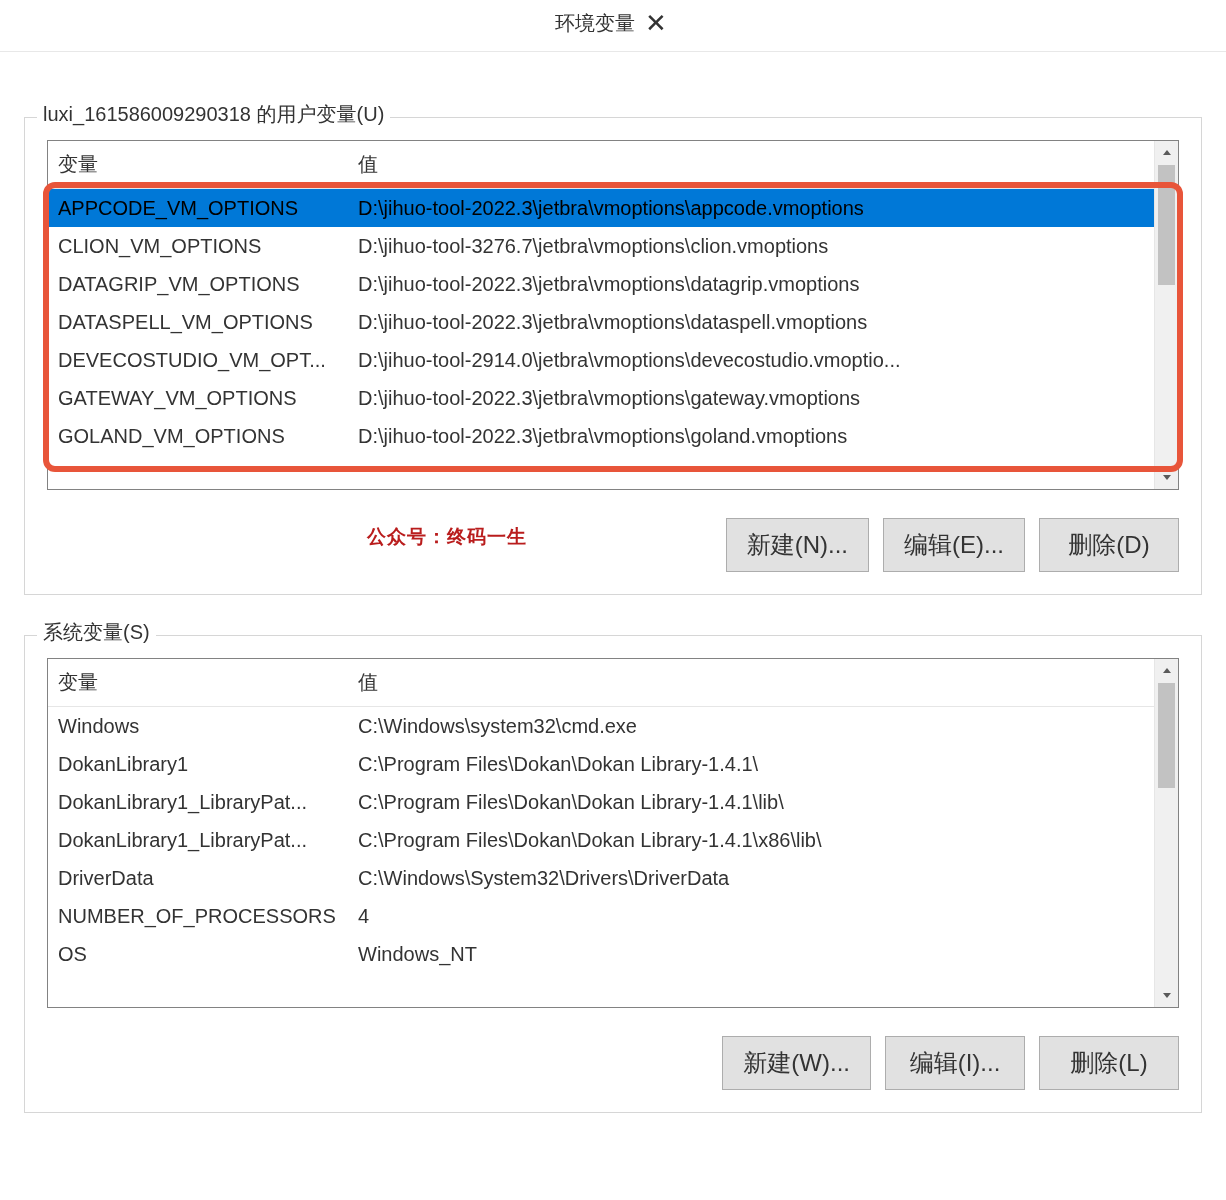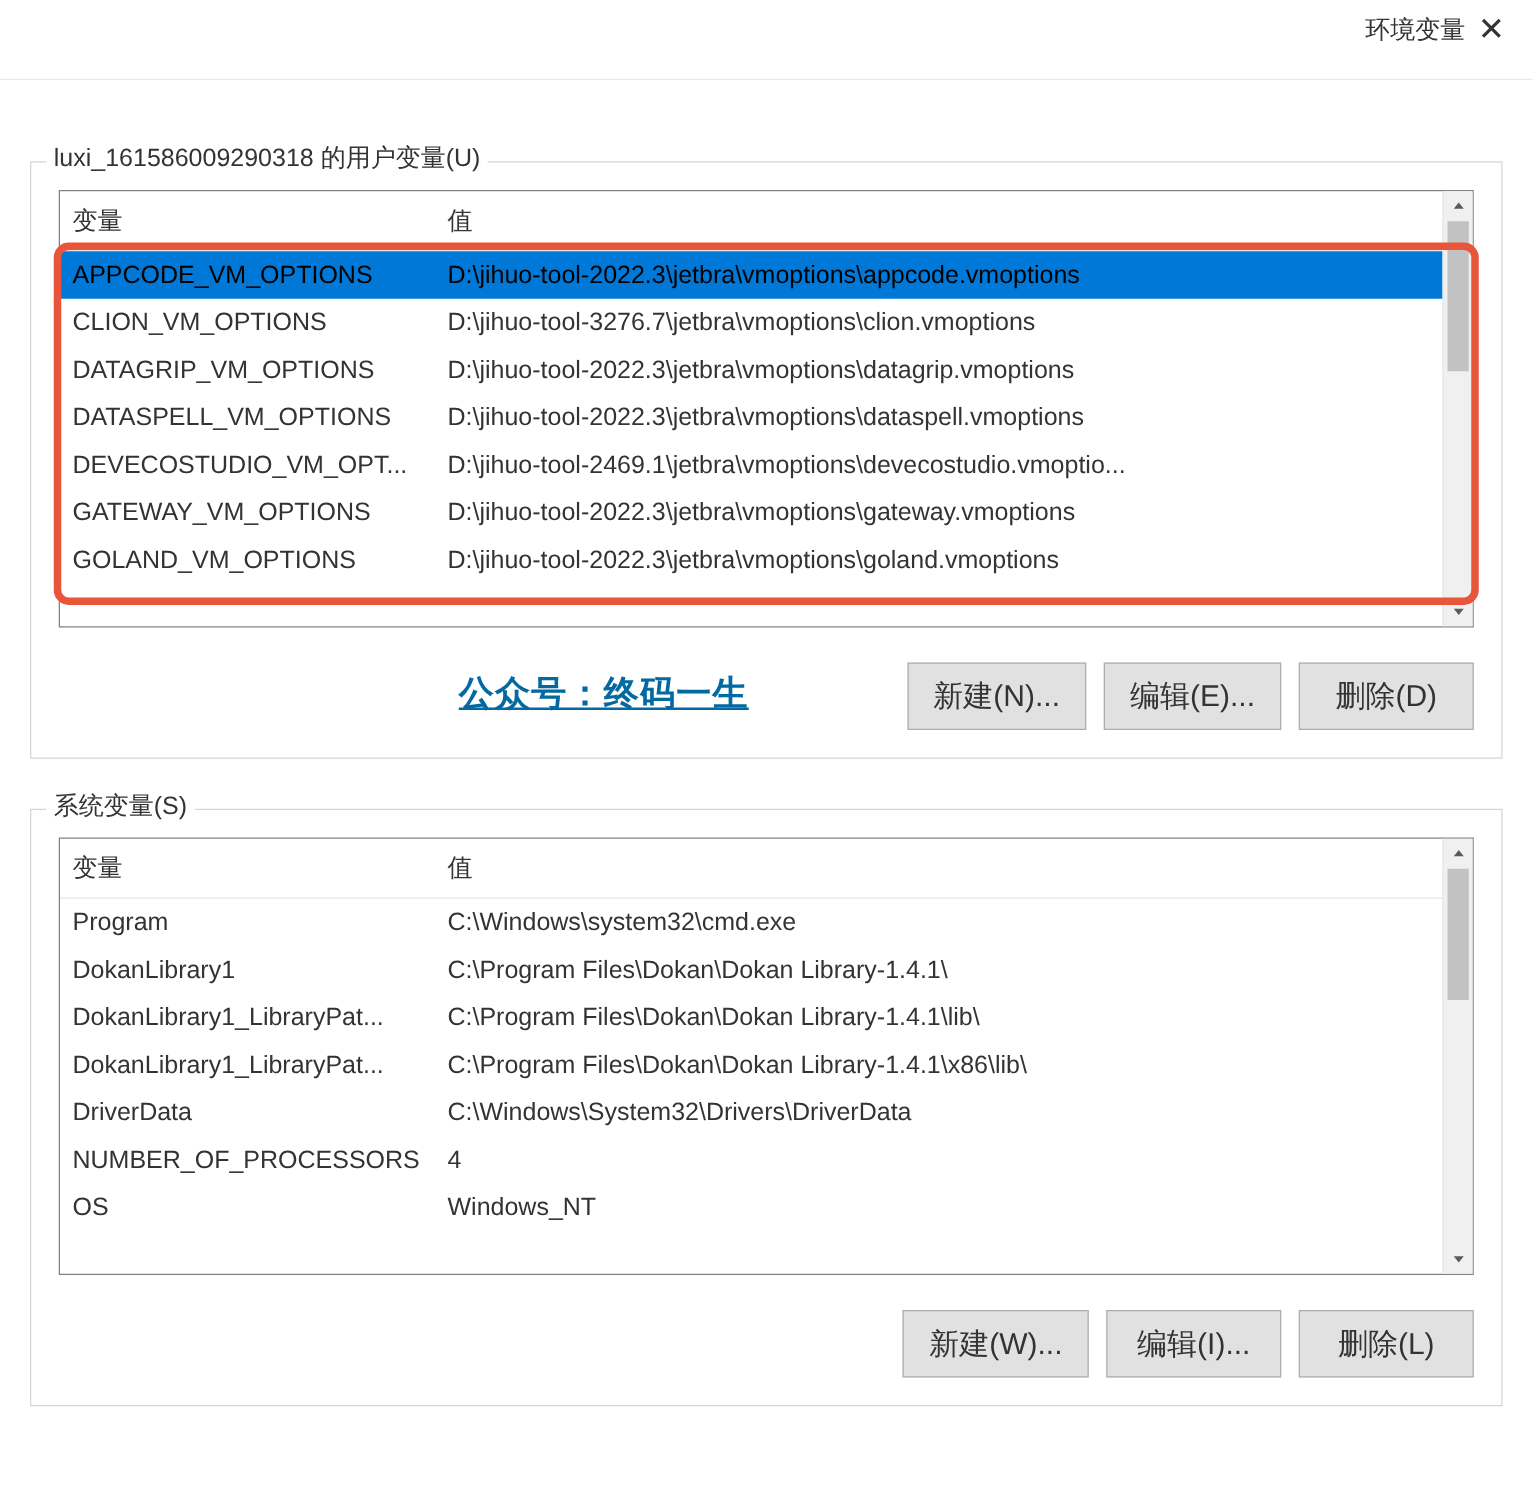--- a/index.html
+++ b/index.html
@@ -6,23 +6,23 @@
   body {
     margin: 0;
     font-family: "Microsoft YaHei", "Segoe UI", sans-serif;
     background: #fff;
     font-size: 20px;
     color: #333;
     width: 1226px;
   }
   .titlebar {
     display: flex;
-    justify-content: flex-end;
+    justify-content: center;
     align-items: center;
-    padding: 8px 12px 24px 18px;
+    padding: 8px 12px 12px 18px;
     border-bottom: 1px solid #e8e8e8;
   }
   .titlebar-title { font-size: 20px; }
   .close-btn {
     font-size: 26px;
     font-weight: 300;
     padding: 0 10px;
     cursor: default;
     font-family: "Segoe UI Symbol", sans-serif;
   }
@@ -111,27 +111,26 @@
     cursor: default;
   }
   .highlight-box {
     position: absolute;
     border: 6px solid #e8553a;
     border-radius: 12px;
     pointer-events: none;
   }
   .watermark {
     position: absolute;
-    color: #0369a1;
-    font-size: 28px;
+    color: #b91c1c;
+    font-size: 19px;
     font-weight: 700;
     letter-spacing: 1px;
     pointer-events: none;
     z-index: 5;
-    text-decoration: underline;
   }
   .rows-wrap { position: relative; }
   .fieldset2 { margin-top: 40px; }
 </style>
 </head>
 <body>
 
 <div class="titlebar">
   <div class="titlebar-title">环境变量</div>
   <div class="close-btn">✕</div>
@@ -160,21 +159,21 @@
             <div class="row">
               <div class="cell col-var">DATAGRIP_VM_OPTIONS</div>
               <div class="cell col-val">D:\jihuo-tool-2022.3\jetbra\vmoptions\datagrip.vmoptions</div>
             </div>
             <div class="row">
               <div class="cell col-var">DATASPELL_VM_OPTIONS</div>
               <div class="cell col-val">D:\jihuo-tool-2022.3\jetbra\vmoptions\dataspell.vmoptions</div>
             </div>
             <div class="row">
               <div class="cell col-var">DEVECOSTUDIO_VM_OPT...</div>
-              <div class="cell col-val">D:\jihuo-tool-2469.1\jetbra\vmoptions\devecostudio.vmoptio...</div>
+              <div class="cell col-val">D:\jihuo-tool-2914.0\jetbra\vmoptions\devecostudio.vmoptio...</div>
             </div>
             <div class="row">
               <div class="cell col-var">GATEWAY_VM_OPTIONS</div>
               <div class="cell col-val">D:\jihuo-tool-2022.3\jetbra\vmoptions\gateway.vmoptions</div>
             </div>
             <div class="row">
               <div class="cell col-var">GOLAND_VM_OPTIONS</div>
               <div class="cell col-val">D:\jihuo-tool-2022.3\jetbra\vmoptions\goland.vmoptions</div>
             </div>
           </div>
@@ -210,21 +209,21 @@
     <div class="legend">系统变量(S)</div>
 
     <div class="listbox">
       <div class="list-content">
         <div class="list-hdr">
           <div class="cell col-var">变量</div>
           <div class="cell col-val">值</div>
         </div>
         <div class="rows-wrap" id="sys-rows">
             <div class="row">
-              <div class="cell col-var">Program</div>
+              <div class="cell col-var">Windows</div>
               <div class="cell col-val">C:\Windows\system32\cmd.exe</div>
             </div>
             <div class="row">
               <div class="cell col-var">DokanLibrary1</div>
               <div class="cell col-val">C:\Program Files\Dokan\Dokan Library-1.4.1\</div>
             </div>
             <div class="row">
               <div class="cell col-var">DokanLibrary1_LibraryPat...</div>
               <div class="cell col-val">C:\Program Files\Dokan\Dokan Library-1.4.1\lib\</div>
             </div>

